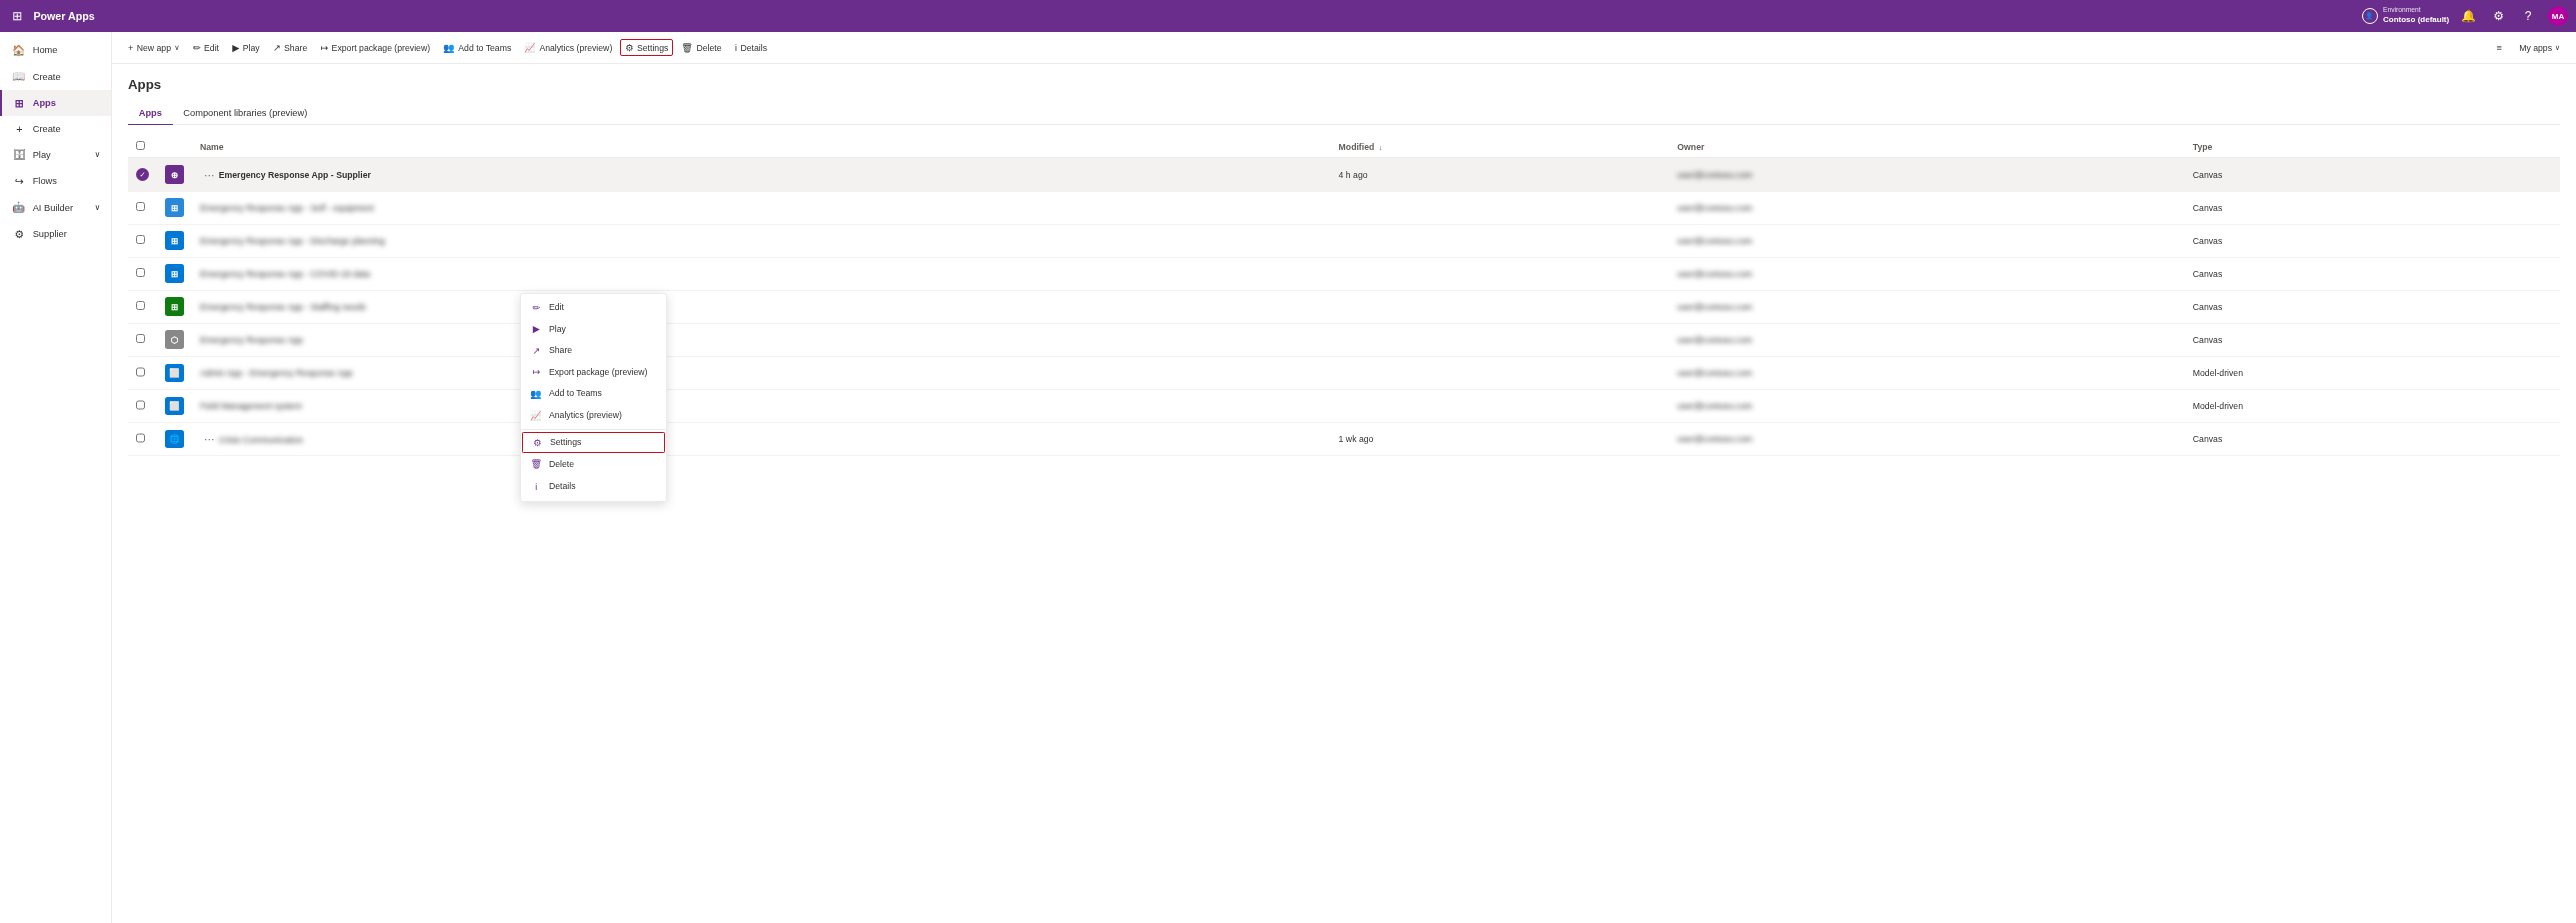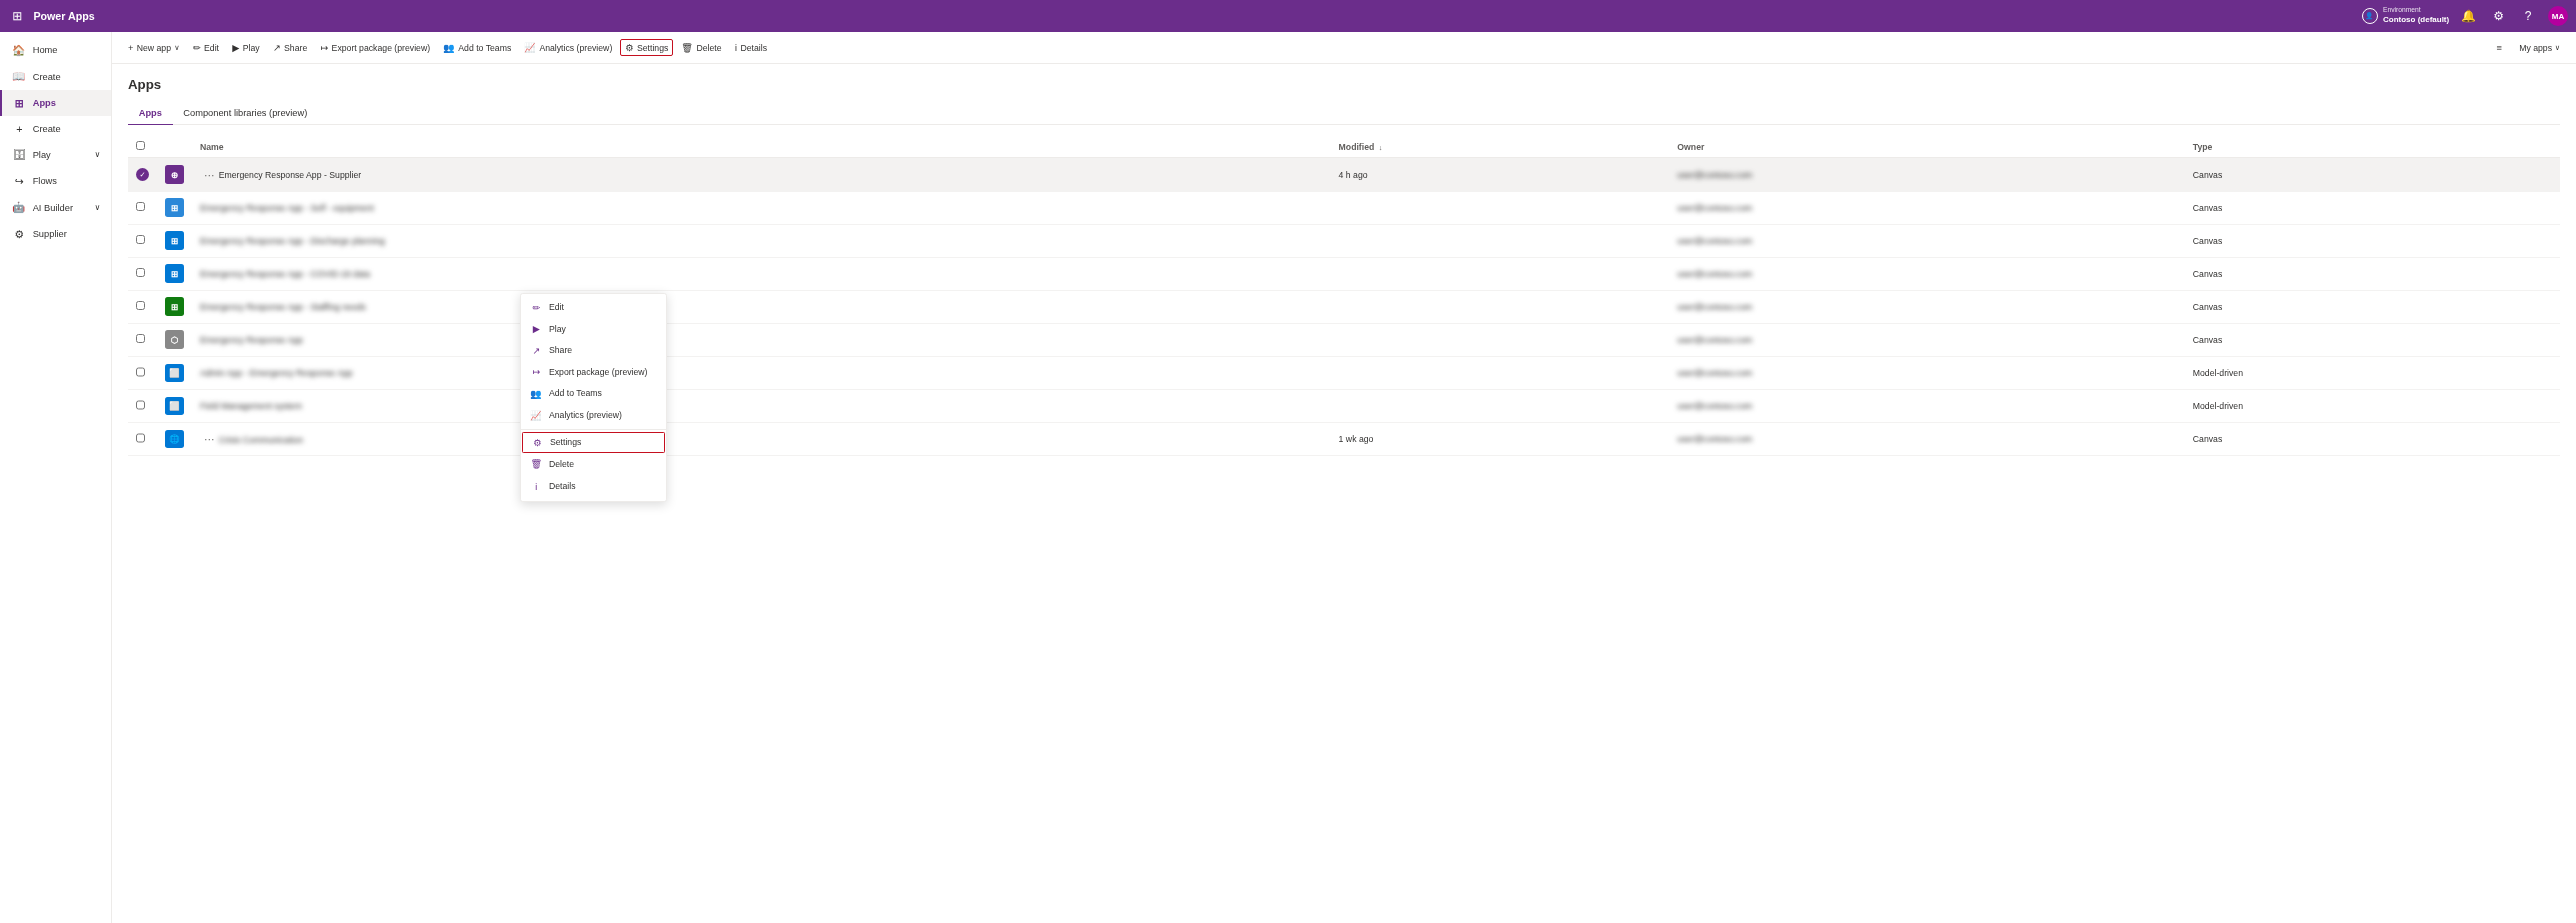--- a/index.html
+++ b/index.html
@@ -159,21 +159,21 @@
       border-bottom: 0.7px solid #f3f2f1;
     }
     .apps-table tr.selected td { background: #f3f2f1; }
     .check-col { width: 27px; }
     .icon-col { width: 27px; }
     .app-icon-circle {
       width: 18.7px; height: 18.7px; border-radius: 2.7px;
       display: flex; align-items: center; justify-content: center;
       color: #fff; font-size: 8.7px; font-weight: 700;
     }
-    .app-name { color: #323130; }
+    .app-name { color: #323130; font-weight: bold; }
     .app-name-blur {
       filter: blur(2.7px);
       user-select: none;
       color: #323130;
     }
     .owner-blur {
       filter: blur(2.7px);
       user-select: none;
     }
     .more-btn {

